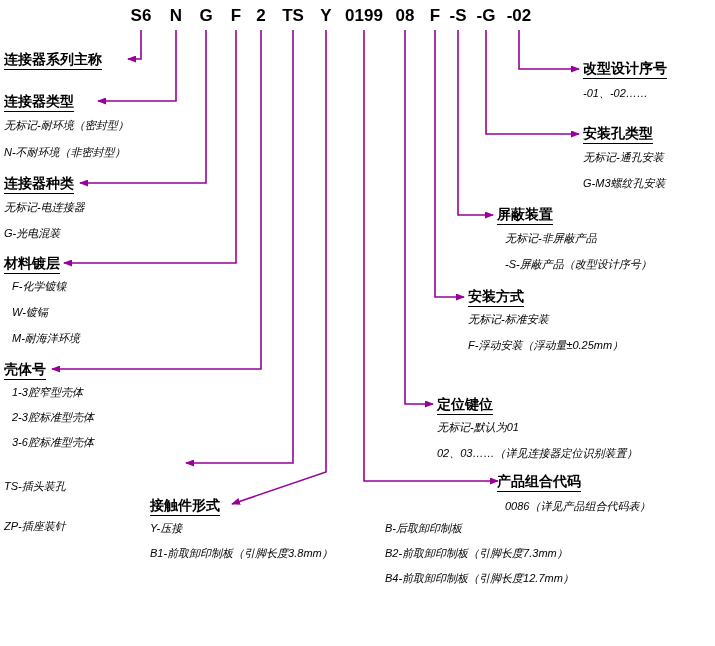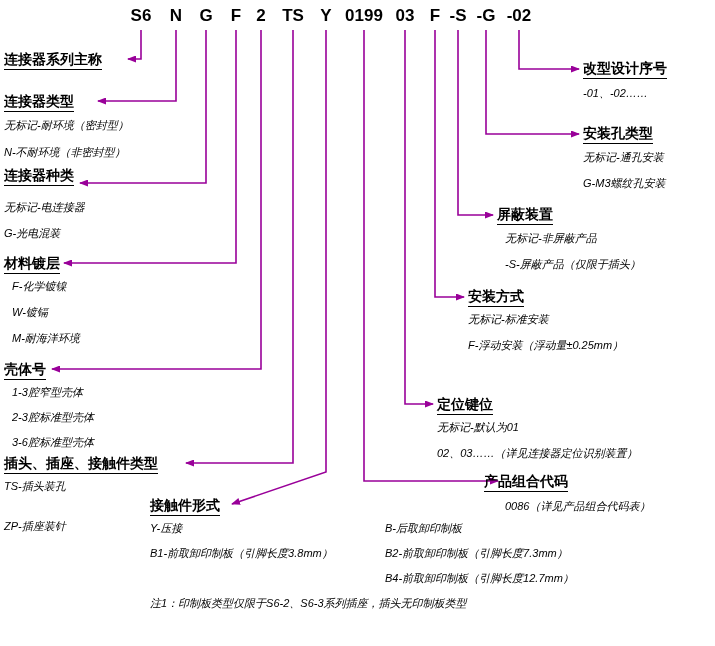--- a/index.html
+++ b/index.html
@@ -45,73 +45,71 @@
   </svg>
 
   <span class="seg" style="left:141px">S6</span>
   <span class="seg" style="left:176px">N</span>
   <span class="seg" style="left:206px">G</span>
   <span class="seg" style="left:236px">F</span>
   <span class="seg" style="left:261px">2</span>
   <span class="seg" style="left:293px">TS</span>
   <span class="seg" style="left:326px">Y</span>
   <span class="seg" style="left:364px">0199</span>
-  <span class="seg" style="left:405px">03</span>
+  <span class="seg" style="left:405px">08</span>
   <span class="seg" style="left:435px">F</span>
   <span class="seg" style="left:458px">-S</span>
   <span class="seg" style="left:486px">-G</span>
   <span class="seg" style="left:519px">-02</span>
 
   <div class="hd" style="left:4px;top:51px">连接器系列主称</div>
 
   <div class="hd" style="left:4px;top:93px">连接器类型</div>
   <div class="it" style="left:4px;top:146px">N-不耐环境（非密封型）</div>
   <div class="it" style="left:4px;top:119px">无标记-耐环境（密封型）</div>
 
-  <div class="hd" style="left:4px;top:167px">连接器种类</div>
+  <div class="hd" style="left:4px;top:175px">连接器种类</div>
   <div class="it" style="left:4px;top:201px">无标记-电连接器</div>
   <div class="it" style="left:4px;top:227px">G-光电混装</div>
 
   <div class="hd" style="left:4px;top:255px">材料镀层</div>
   <div class="it" style="left:12px;top:280px">F-化学镀镍</div>
   <div class="it" style="left:12px;top:306px">W-镀镉</div>
   <div class="it" style="left:12px;top:332px">M-耐海洋环境</div>
 
   <div class="hd" style="left:4px;top:361px">壳体号</div>
   <div class="it" style="left:12px;top:386px">1-3腔窄型壳体</div>
   <div class="it" style="left:12px;top:411px">2-3腔标准型壳体</div>
   <div class="it" style="left:12px;top:436px">3-6腔标准型壳体</div>
 
-  <div class="hd" style="left:4px;top:455px">插头、插座、接触件类型</div>
   <div class="it" style="left:4px;top:480px">TS-插头装孔</div>
   <div class="it" style="left:4px;top:520px">ZP-插座装针</div>
 
   <div class="hd" style="left:150px;top:497px">接触件形式</div>
   <div class="it" style="left:150px;top:522px">Y-压接</div>
   <div class="it" style="left:150px;top:547px">B1-前取卸印制板（引脚长度3.8mm）</div>
   <div class="it" style="left:385px;top:522px">B-后取卸印制板</div>
   <div class="it" style="left:385px;top:547px">B2-前取卸印制板（引脚长度7.3mm）</div>
   <div class="it" style="left:385px;top:572px">B4-前取卸印制板（引脚长度12.7mm）</div>
-  <div class="it" style="left:150px;top:597px">注1：印制板类型仅限于S6-2、S6-3系列插座，插头无印制板类型</div>
 
   <div class="hd" style="left:583px;top:60px">改型设计序号</div>
   <div class="it" style="left:583px;top:87px">-01、-02……</div>
 
   <div class="hd" style="left:583px;top:125px">安装孔类型</div>
   <div class="it" style="left:583px;top:151px">无标记-通孔安装</div>
   <div class="it" style="left:583px;top:177px">G-M3螺纹孔安装</div>
 
   <div class="hd" style="left:497px;top:206px">屏蔽装置</div>
   <div class="it" style="left:505px;top:232px">无标记-非屏蔽产品</div>
-  <div class="it" style="left:505px;top:258px">-S-屏蔽产品（仅限于插头）</div>
+  <div class="it" style="left:505px;top:258px">-S-屏蔽产品（改型设计序号）</div>
 
   <div class="hd" style="left:468px;top:288px">安装方式</div>
   <div class="it" style="left:468px;top:313px">无标记-标准安装</div>
   <div class="it" style="left:468px;top:339px">F-浮动安装（浮动量±0.25mm）</div>
 
   <div class="hd" style="left:437px;top:396px">定位键位</div>
   <div class="it" style="left:437px;top:421px">无标记-默认为01</div>
   <div class="it" style="left:437px;top:447px">02、03……（详见连接器定位识别装置）</div>
 
-  <div class="hd" style="left:484px;top:473px">产品组合代码</div>
+  <div class="hd" style="left:497px;top:473px">产品组合代码</div>
   <div class="it" style="left:505px;top:500px">0086（详见产品组合代码表）</div>
 
 </div>
 
 </body></html>

